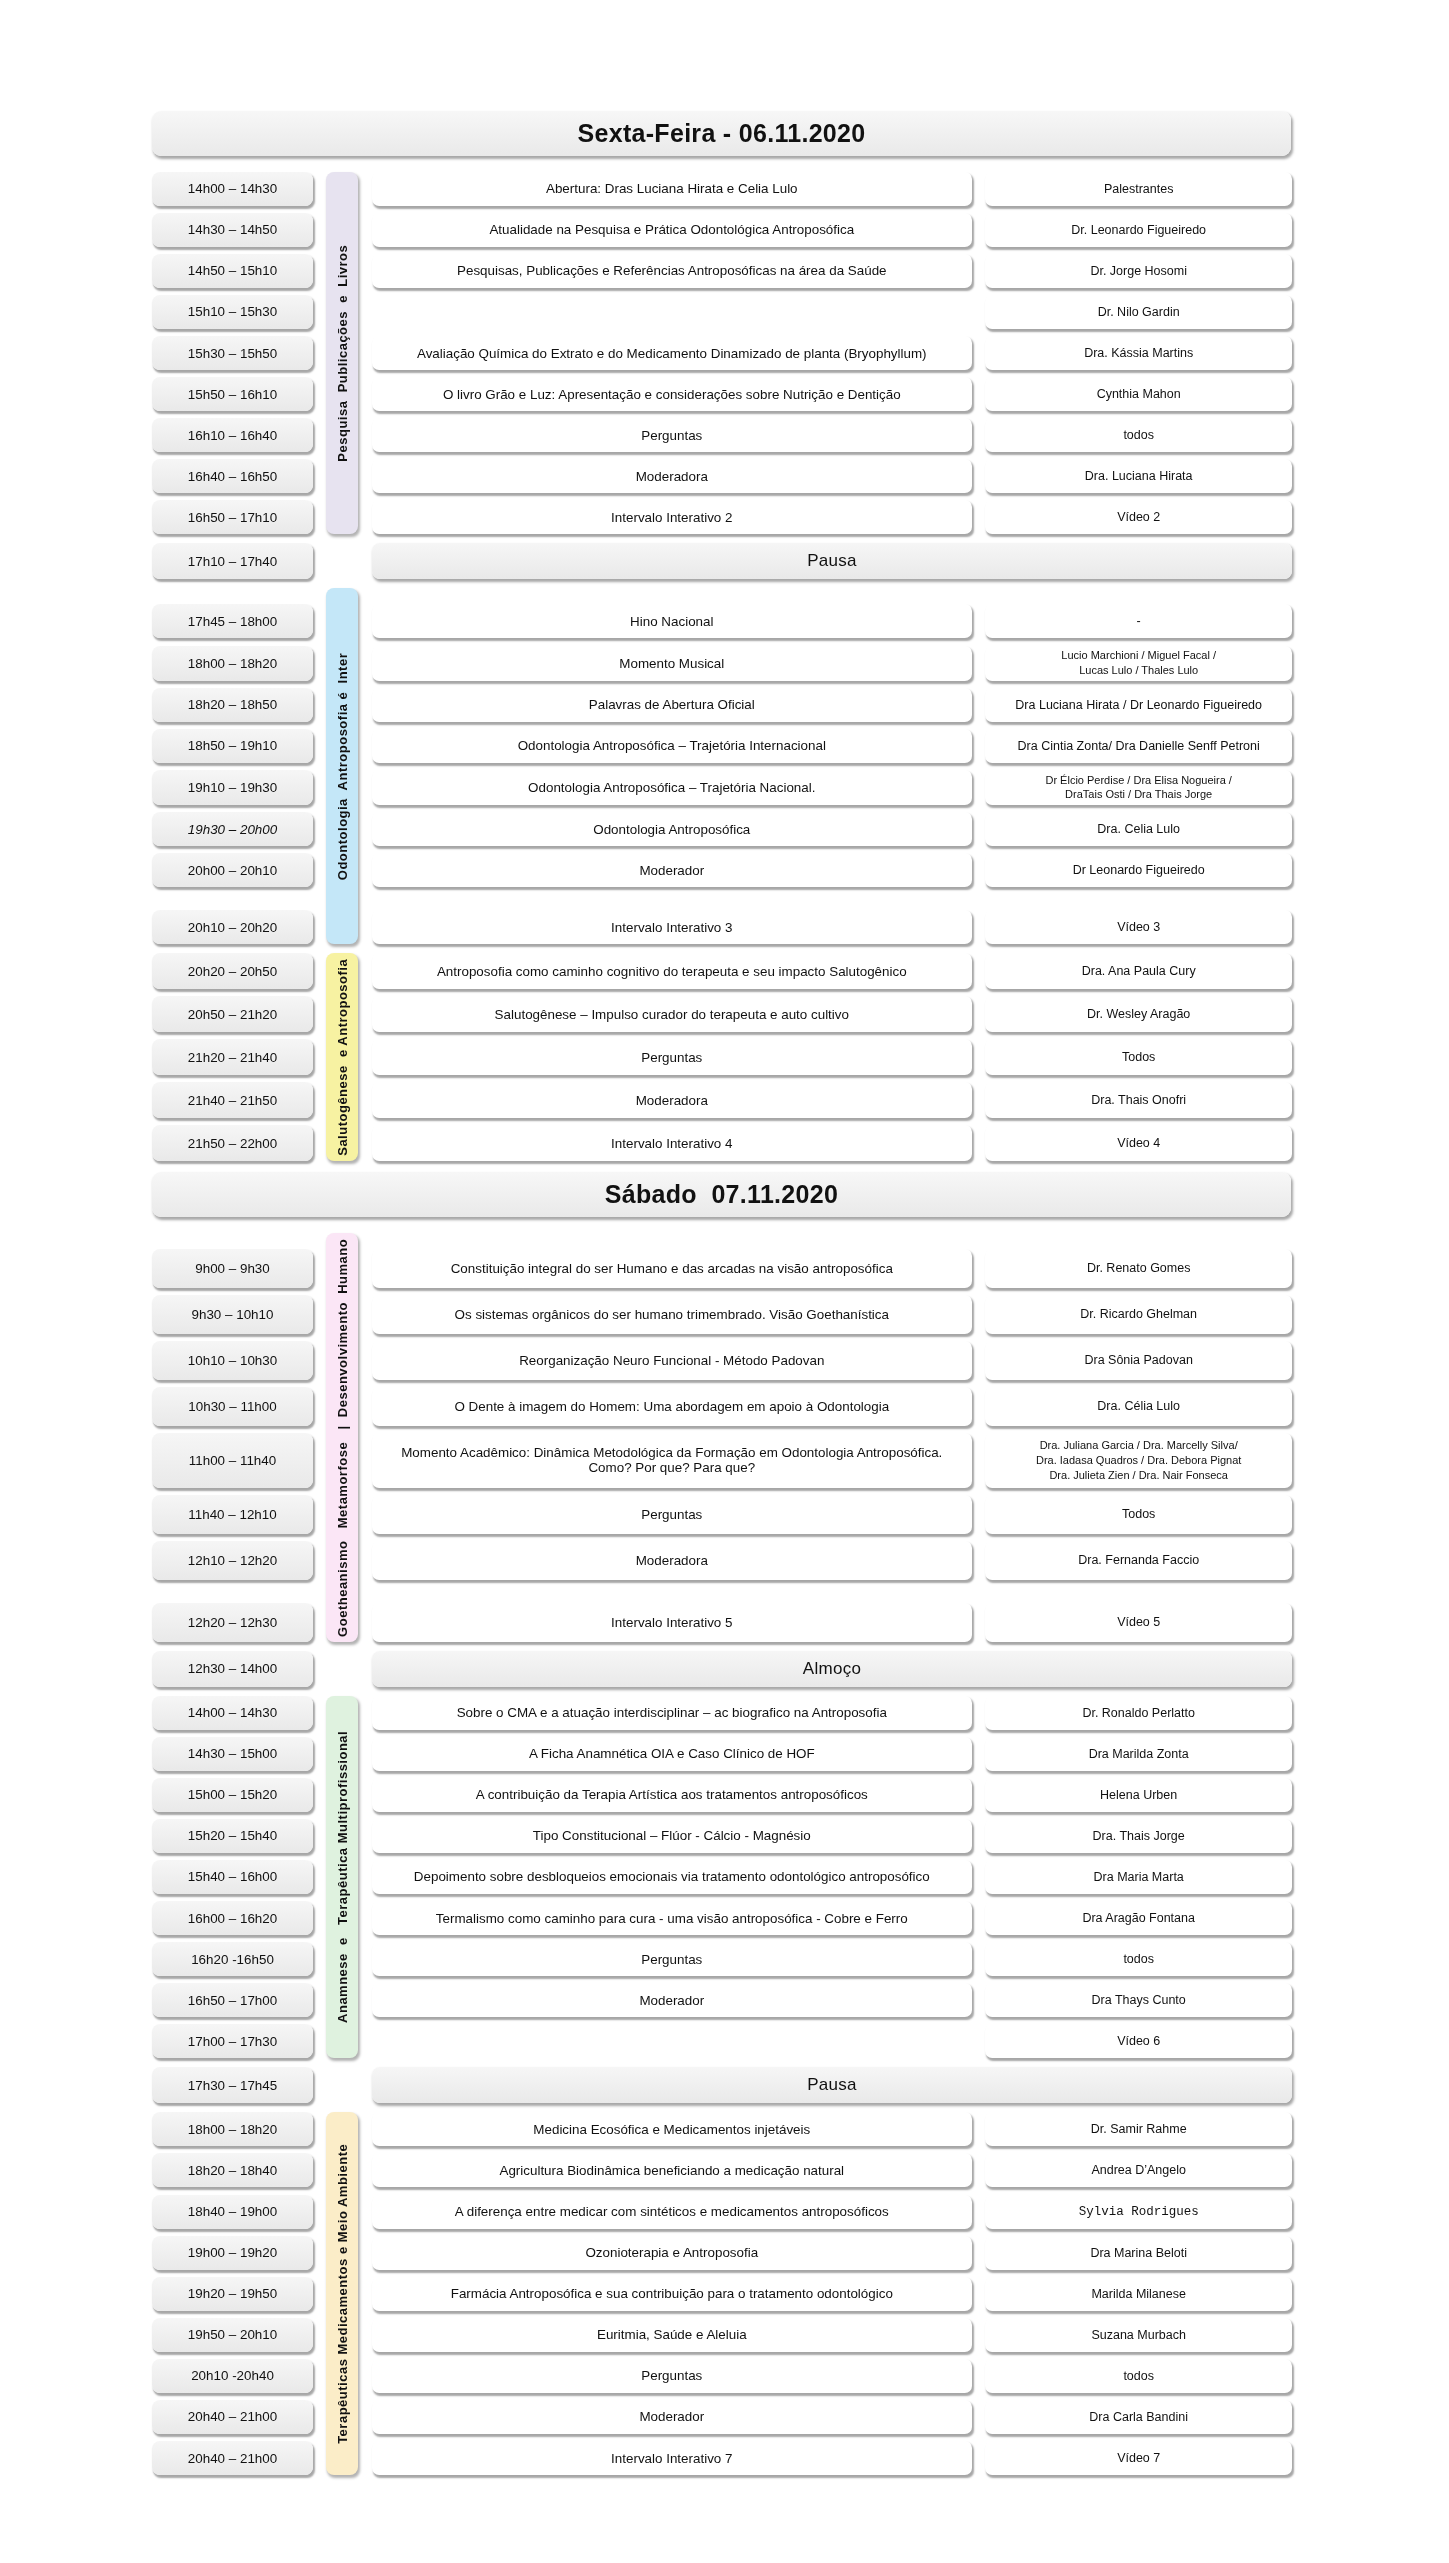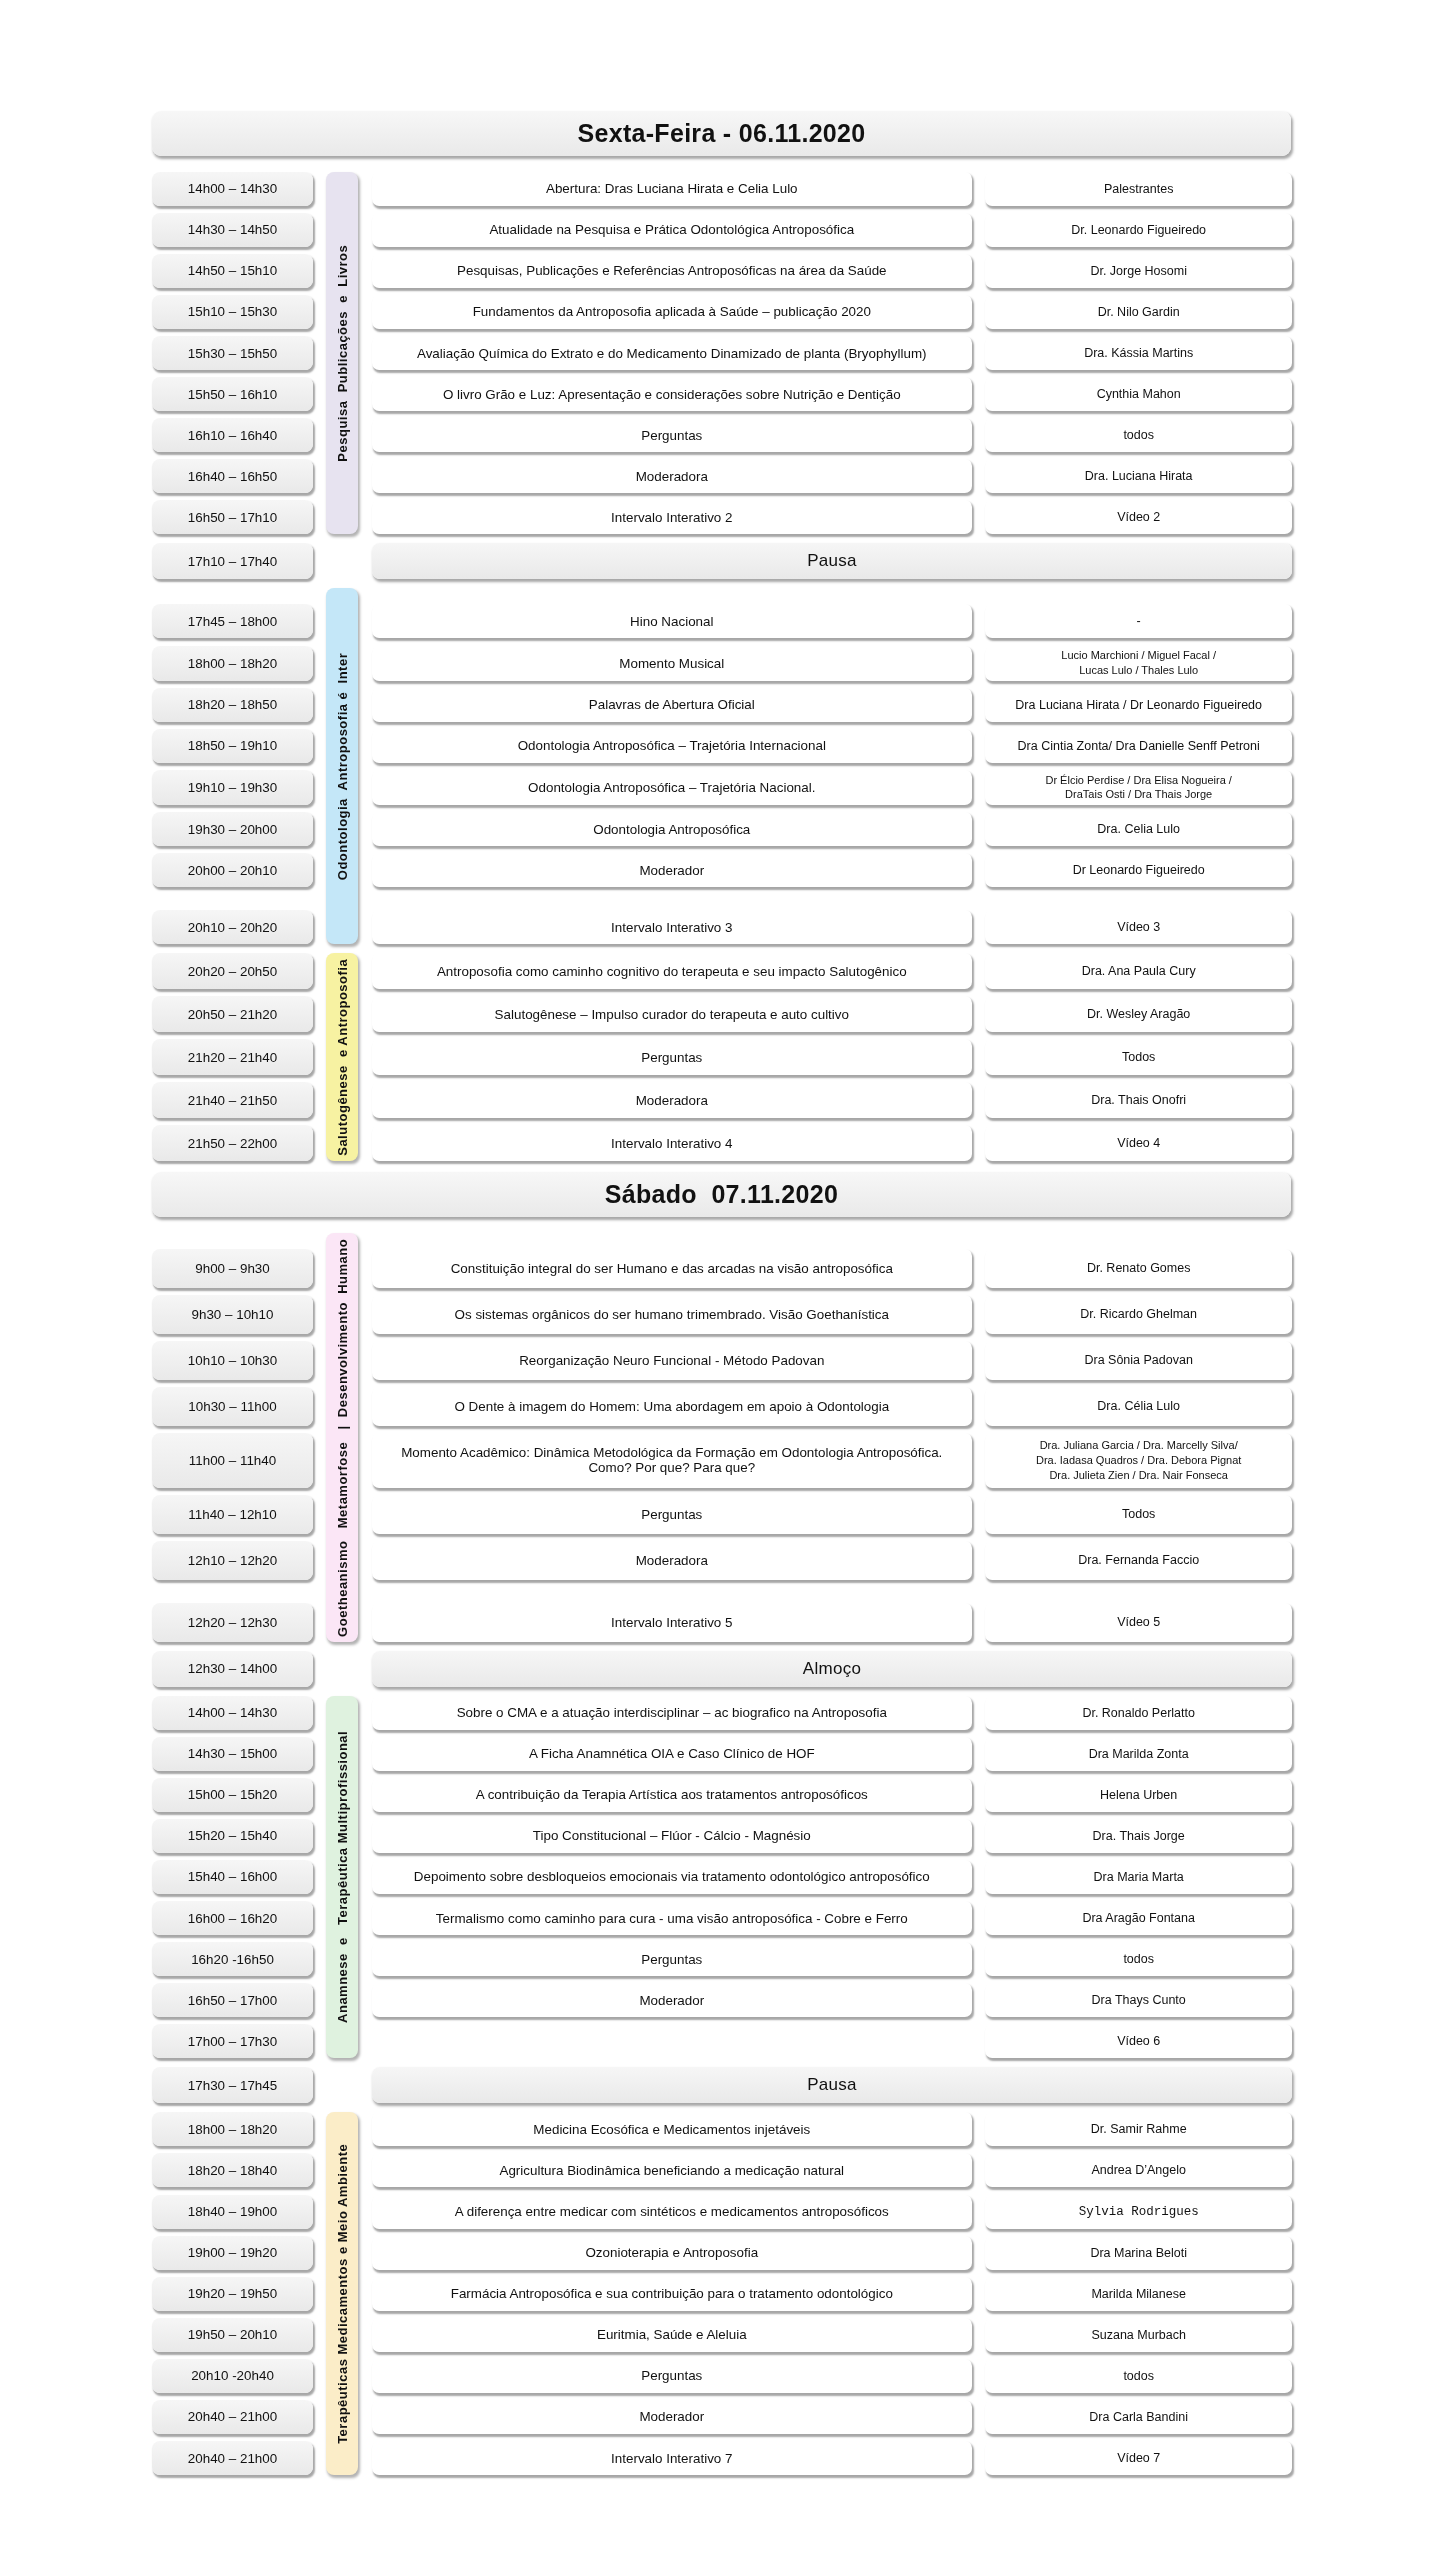--- a/index.html
+++ b/index.html
@@ -81,21 +81,20 @@
       <div class="time-cell" style="grid-row: 1;">14h00 – 14h30</div>
       <div class="title-cell" style="grid-row: 1;">Abertura: Dras Luciana Hirata e Celia Lulo</div>
       <div class="speaker-cell" style="grid-row: 1;">Palestrantes</div>
       <div class="time-cell" style="grid-row: 2;">14h30 – 14h50</div>
       <div class="title-cell" style="grid-row: 2;">Atualidade na Pesquisa e Prática Odontológica Antroposófica</div>
       <div class="speaker-cell" style="grid-row: 2;">Dr. Leonardo Figueiredo</div>
       <div class="time-cell" style="grid-row: 3;">14h50 – 15h10</div>
       <div class="title-cell" style="grid-row: 3;">Pesquisas, Publicações e Referências Antroposóficas na área da Saúde</div>
       <div class="speaker-cell" style="grid-row: 3;">Dr. Jorge Hosomi</div>
       <div class="time-cell" style="grid-row: 4;">15h10 – 15h30</div>
-      <div class="title-cell" style="grid-row: 4;">Fundamentos da  Antroposofia aplicada à Saúde – publicação 2020</div>
       <div class="speaker-cell" style="grid-row: 4;">Dr. Nilo Gardin</div>
       <div class="time-cell" style="grid-row: 5;">15h30 – 15h50</div>
       <div class="title-cell" style="grid-row: 5;">Avaliação Química do Extrato e do Medicamento Dinamizado de planta (Bryophyllum)</div>
       <div class="speaker-cell" style="grid-row: 5;">Dra. Kássia Martins</div>
       <div class="time-cell" style="grid-row: 6;">15h50 – 16h10</div>
       <div class="title-cell" style="grid-row: 6;">O livro Grão e Luz: Apresentação e considerações sobre  Nutrição e Dentição</div>
       <div class="speaker-cell" style="grid-row: 6;">Cynthia Mahon</div>
       <div class="time-cell" style="grid-row: 7;">16h10 – 16h40</div>
       <div class="title-cell" style="grid-row: 7;">Perguntas</div>
       <div class="speaker-cell" style="grid-row: 7;">todos</div>
@@ -124,21 +123,21 @@
       <div class="time-cell" style="grid-row: 3;">18h20 – 18h50</div>
       <div class="title-cell" style="grid-row: 3;">Palavras de Abertura Oficial</div>
       <div class="speaker-cell" style="grid-row: 3;">Dra Luciana Hirata / Dr Leonardo Figueiredo</div>
       <div class="time-cell" style="grid-row: 4;">18h50 – 19h10</div>
       <div class="title-cell" style="grid-row: 4;">Odontologia Antroposófica – Trajetória Internacional</div>
       <div class="speaker-cell" style="grid-row: 4;">Dra Cintia Zonta/ Dra Danielle Senff Petroni</div>
       <div class="time-cell" style="grid-row: 5;">19h10 – 19h30</div>
       <div class="title-cell" style="grid-row: 5;">Odontologia Antroposófica – Trajetória Nacional.</div>
       <div class="speaker-cell multi" style="grid-row: 5;">Dr Élcio Perdise / Dra Elisa Nogueira /
 DraTais Osti / Dra Thais Jorge</div>
-      <div class="time-cell" style="grid-row: 6;">19h30 – 20h00</div>
+      <div class="time-cell" style="grid-row: 6; font-style: italic;">19h30 – 20h00</div>
       <div class="title-cell" style="grid-row: 6;">Odontologia Antroposófica</div>
       <div class="speaker-cell" style="grid-row: 6;">Dra. Celia Lulo</div>
       <div class="time-cell" style="grid-row: 7;">20h00 – 20h10</div>
       <div class="title-cell" style="grid-row: 7;">Moderador</div>
       <div class="speaker-cell" style="grid-row: 7;">Dr Leonardo Figueiredo</div>
       <div class="time-cell gap" style="grid-row: 8;">20h10 – 20h20</div>
       <div class="title-cell gap" style="grid-row: 8;">Intervalo  Interativo  3</div>
       <div class="speaker-cell gap" style="grid-row: 8;">Vídeo 3</div>
     </div>
     <div class="section">

